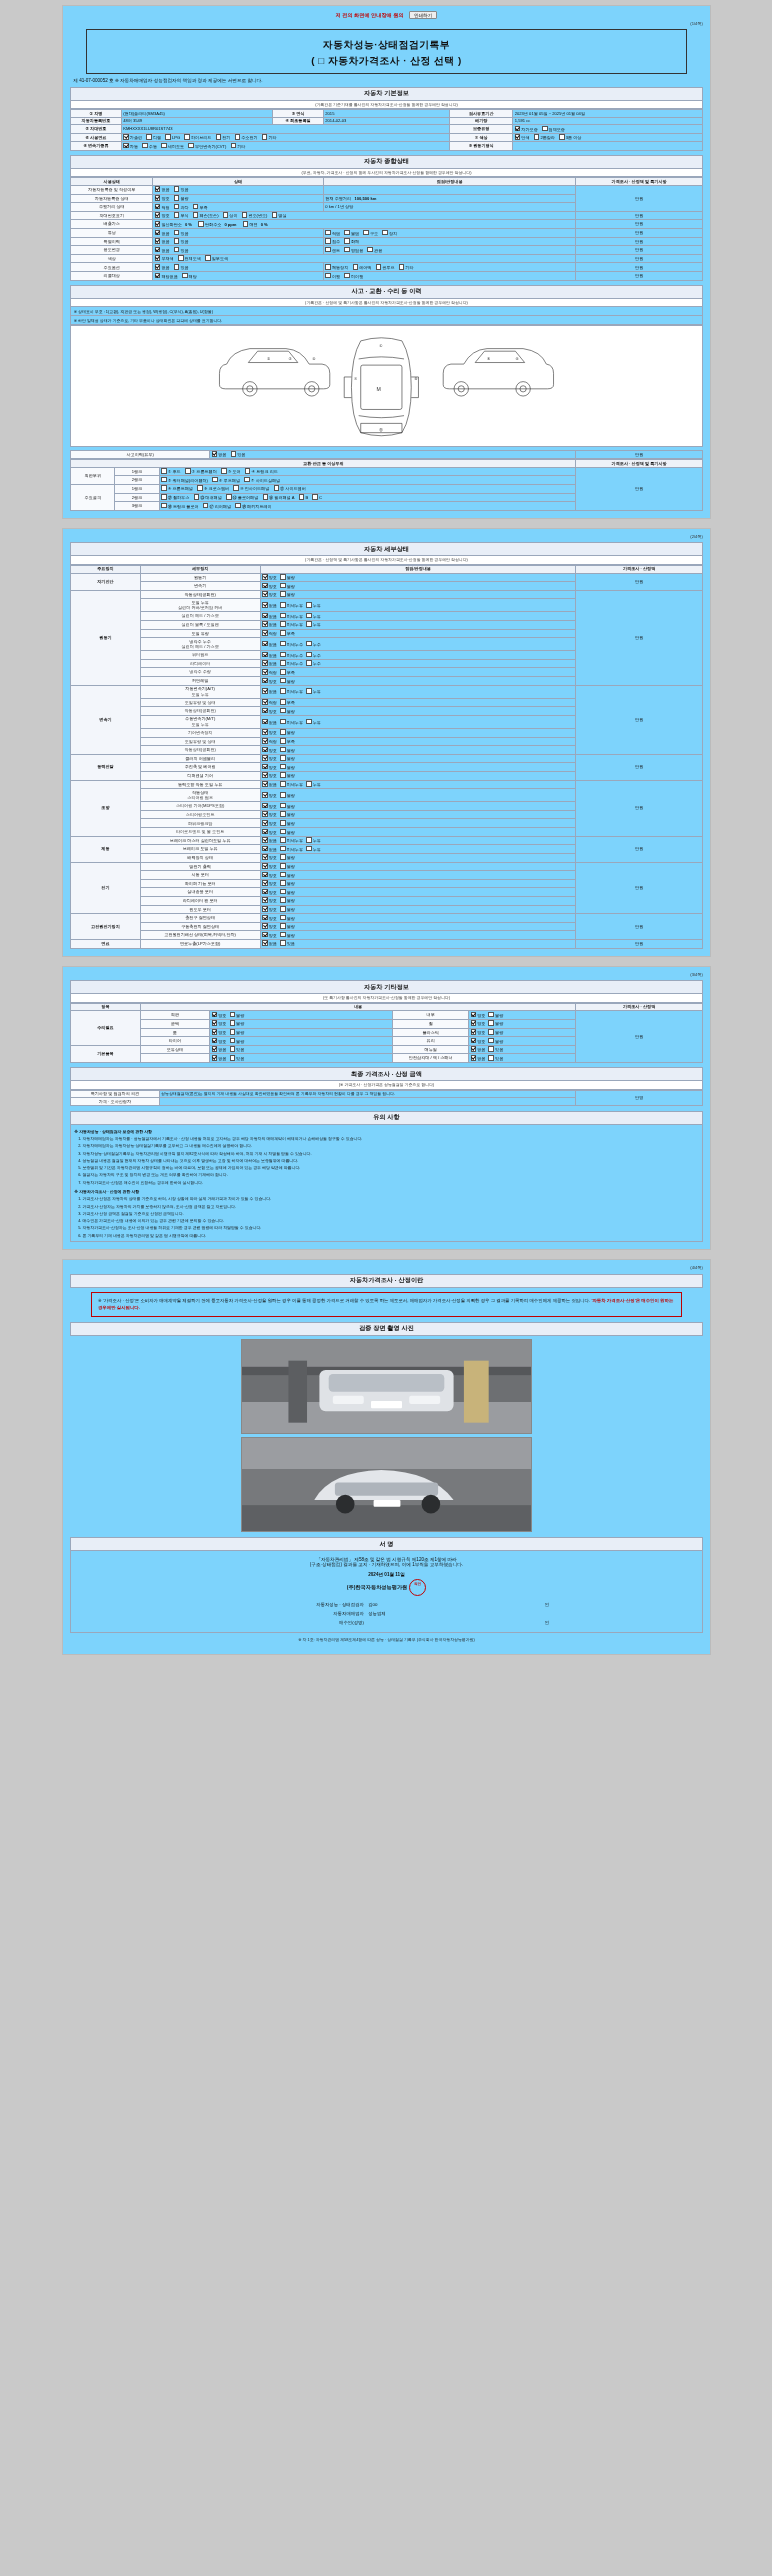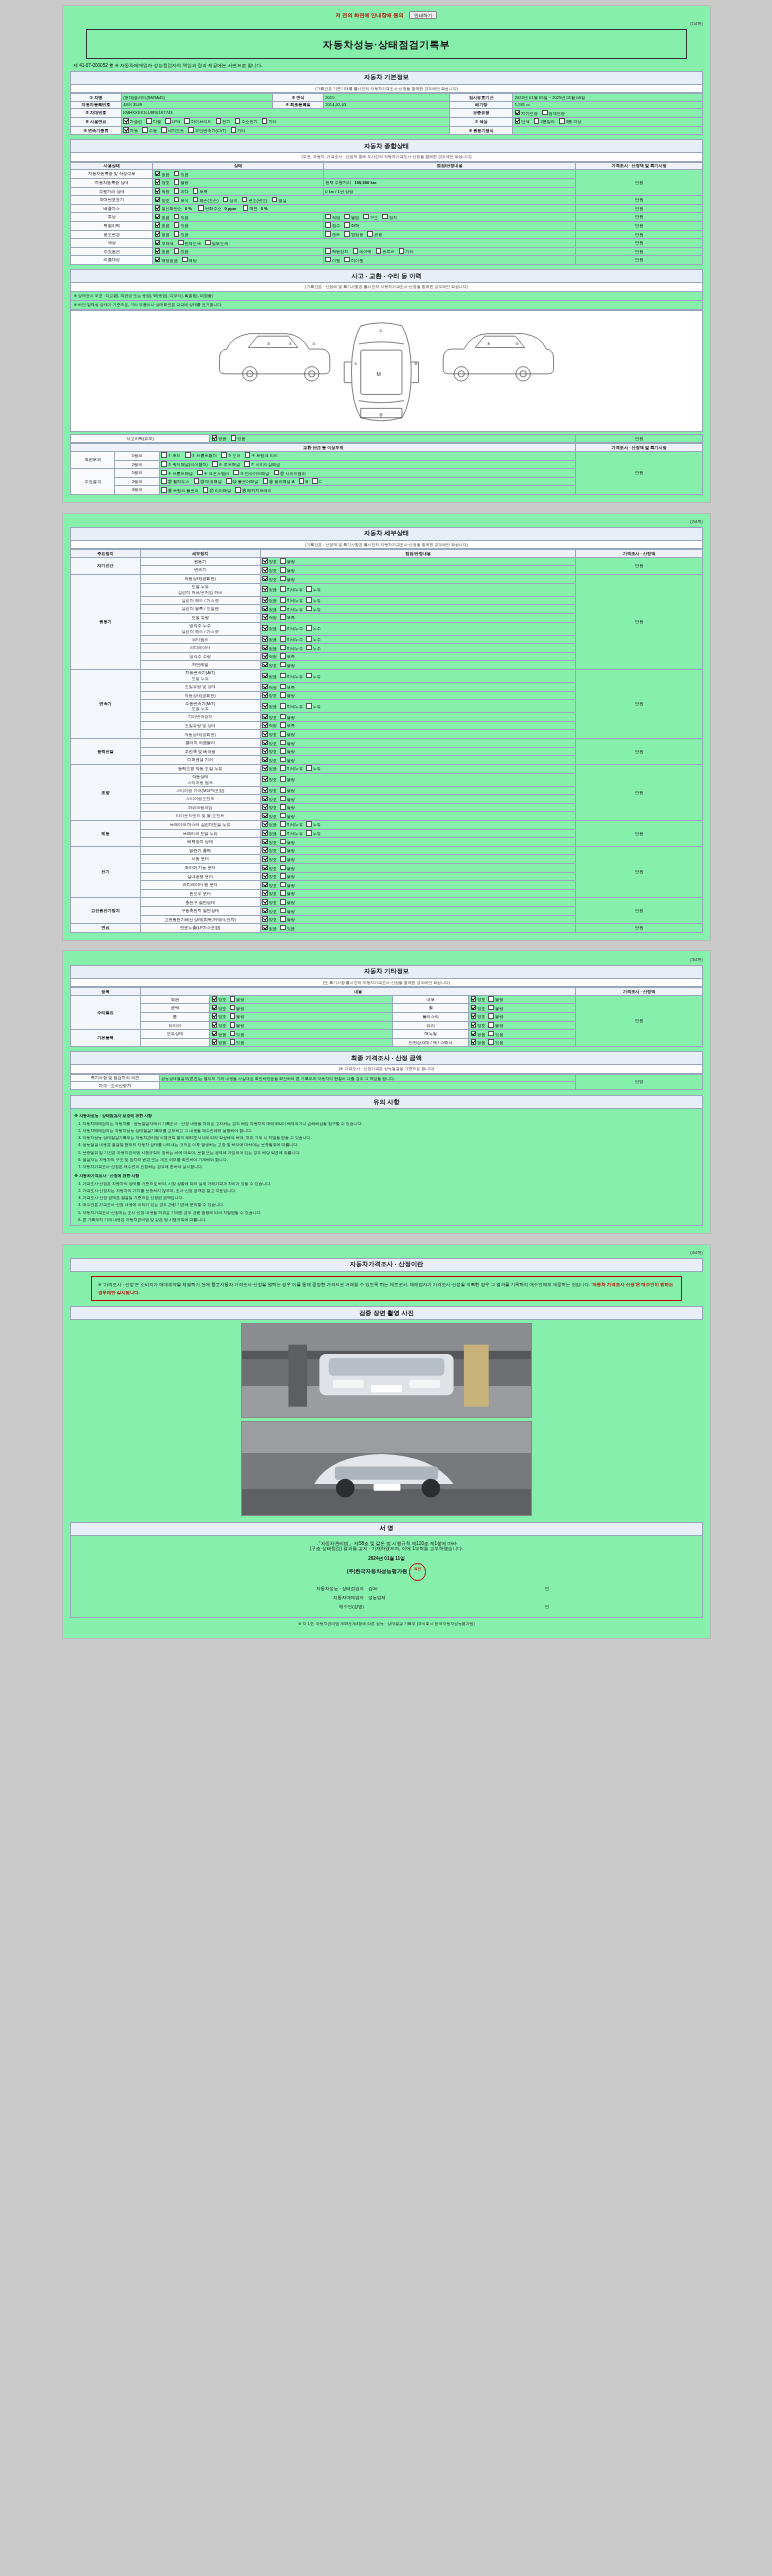--- a/index.html
+++ b/index.html
@@ -1,19 +1,19 @@
 <!DOCTYPE html>
 <html lang="ko" style="font-size:8.2px"><head>
 <meta charset="utf-8">
 <title>자동차성능·상태점검기록부</title>
 <style>
   html,body{margin:0;padding:0;background:#c9c9c9;}
   body{font-family:"Liberation Sans","DejaVu Sans",sans-serif;font-size:4.6px;color:#111;}
   .page{width:773px;margin:0 auto;position:relative;}
-  .sheet{background:#86efac;width:649px;margin:0 auto 9.3px auto;padding:5.2px 7.2px 7.2px 7.2px;box-sizing:border-box;border:0.5px solid #bbb;}
+  .sheet{background:#7dd3fc;width:649px;margin:0 auto 9.3px auto;padding:5.2px 7.2px 7.2px 7.2px;box-sizing:border-box;border:0.5px solid #bbb;}
   .sheet-top{margin-top:5.2px;}
   .topline{display:flex;justify-content:center;align-items:center;gap:5.2px;margin-bottom:2.1px;}
   .topline .warn{color:#c00000;font-size:5.2px;font-weight:bold;}
   .printbtn{border:0.5px solid #888;background:#eee;font-size:4.6px;padding:0.5px 4.1px;border-radius:1px;}
   .pagenum{text-align:right;font-size:4.1px;color:#333;margin-bottom:1px;}
   .bigtitle{text-align:center;font-size:9.8px;font-weight:bold;line-height:1.5;margin:3.1px 0 1px 0;letter-spacing:0.5px;}
   .titlebox{border:0.5px solid #333;padding:5.2px 0 4.1px 0;margin:2.1px 15.5px 4.1px 15.5px;}
   .formline{font-size:4.6px;margin:3.1px 0 1px 0;padding-left:3.1px;}
   .bandtitle{background:#e8eef7;border:0.5px solid #9aa7bb;text-align:center;font-weight:bold;font-size:6.2px;padding:1.5px 0;margin:3.1px 0 0 0;}
   .bandsub{text-align:center;font-size:3.9px;color:#333;padding:1px 0 1.5px 0;border-left:0.5px solid #9aa7bb;border-right:0.5px solid #9aa7bb;border-bottom:0.5px solid #9aa7bb;background:#fff;}
@@ -52,20 +52,21 @@
 
   <div class="sheet sheet-top">
     <div class="topline">
       <span class="warn">저 전의 화면에 안내장애 원의</span>
       <button class="printbtn">인쇄하기</button>
     </div>
     <div class="pagenum">(1/4쪽)</div>
 
     <div class="titlebox">
       <div class="bigtitle">자동차성능·상태점검기록부</div>
+      <div class="bigtitle" style="margin-top:0">( □ 자동차가격조사 · 산정 선택 )</div>
     </div>
     <div class="formline">제 41-07-000052 호   ※ 자동차매매업자·성능점검자의 책임과 경과 제공에는 서면으로 합니다.</div>
 
     <div class="bandtitle">자동차 기본정보</div>
     <div class="bandsub">(기록간은 기준기재를 통사진의 자동차가격조사·산정을 함께한 경우에만 작성니다)</div>
     <table>
       <colgroup>
           <col style="width:8%">
           <col style="width:24%">
           <col style="width:8%">

